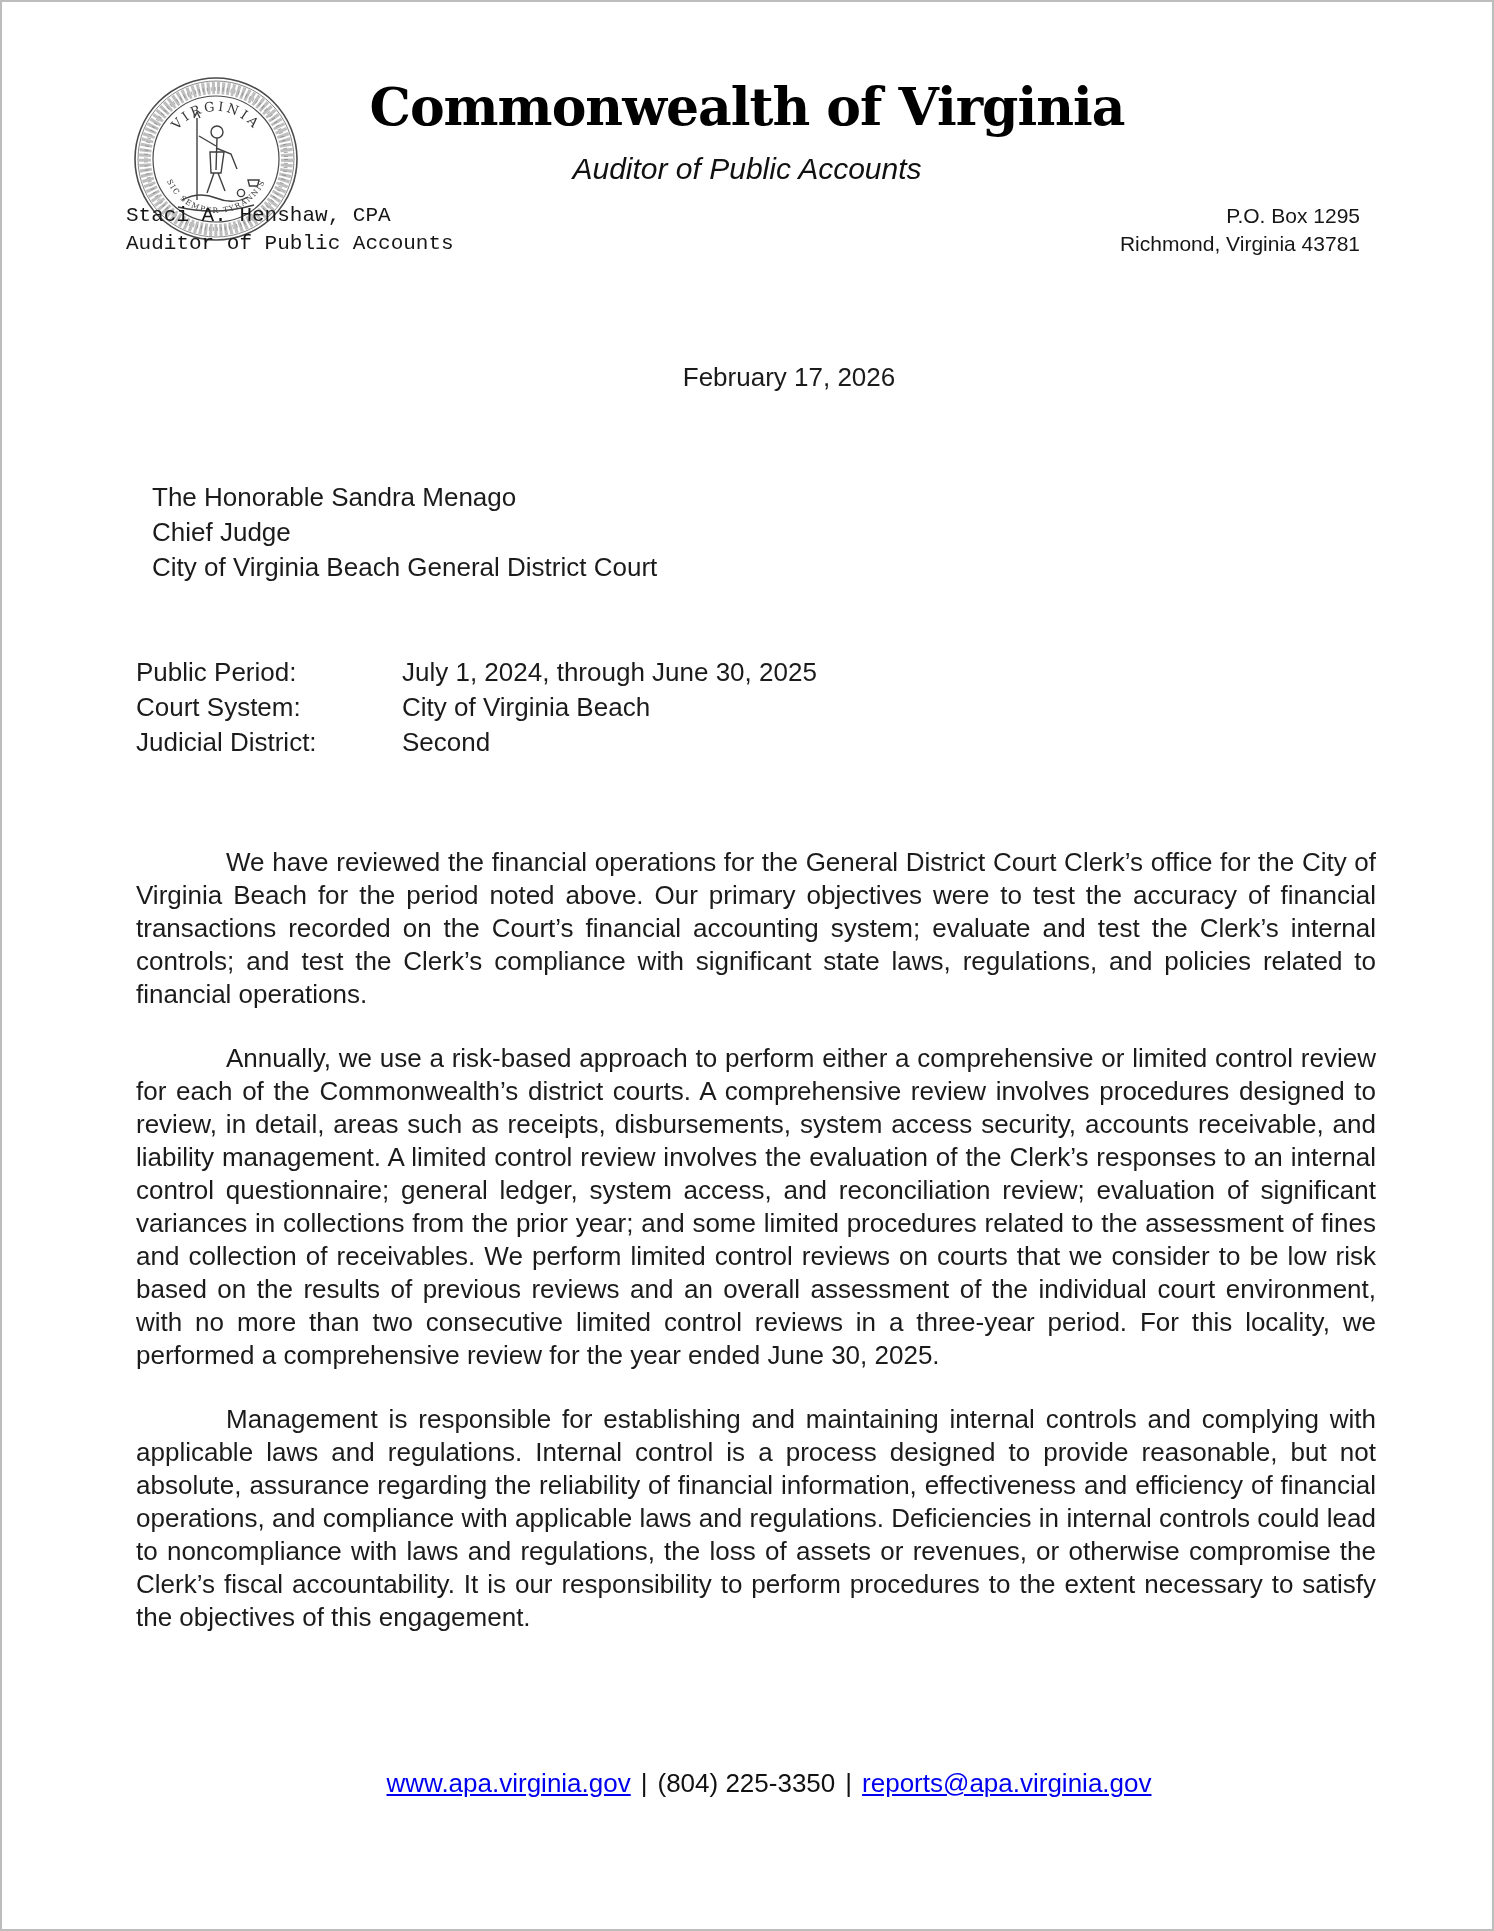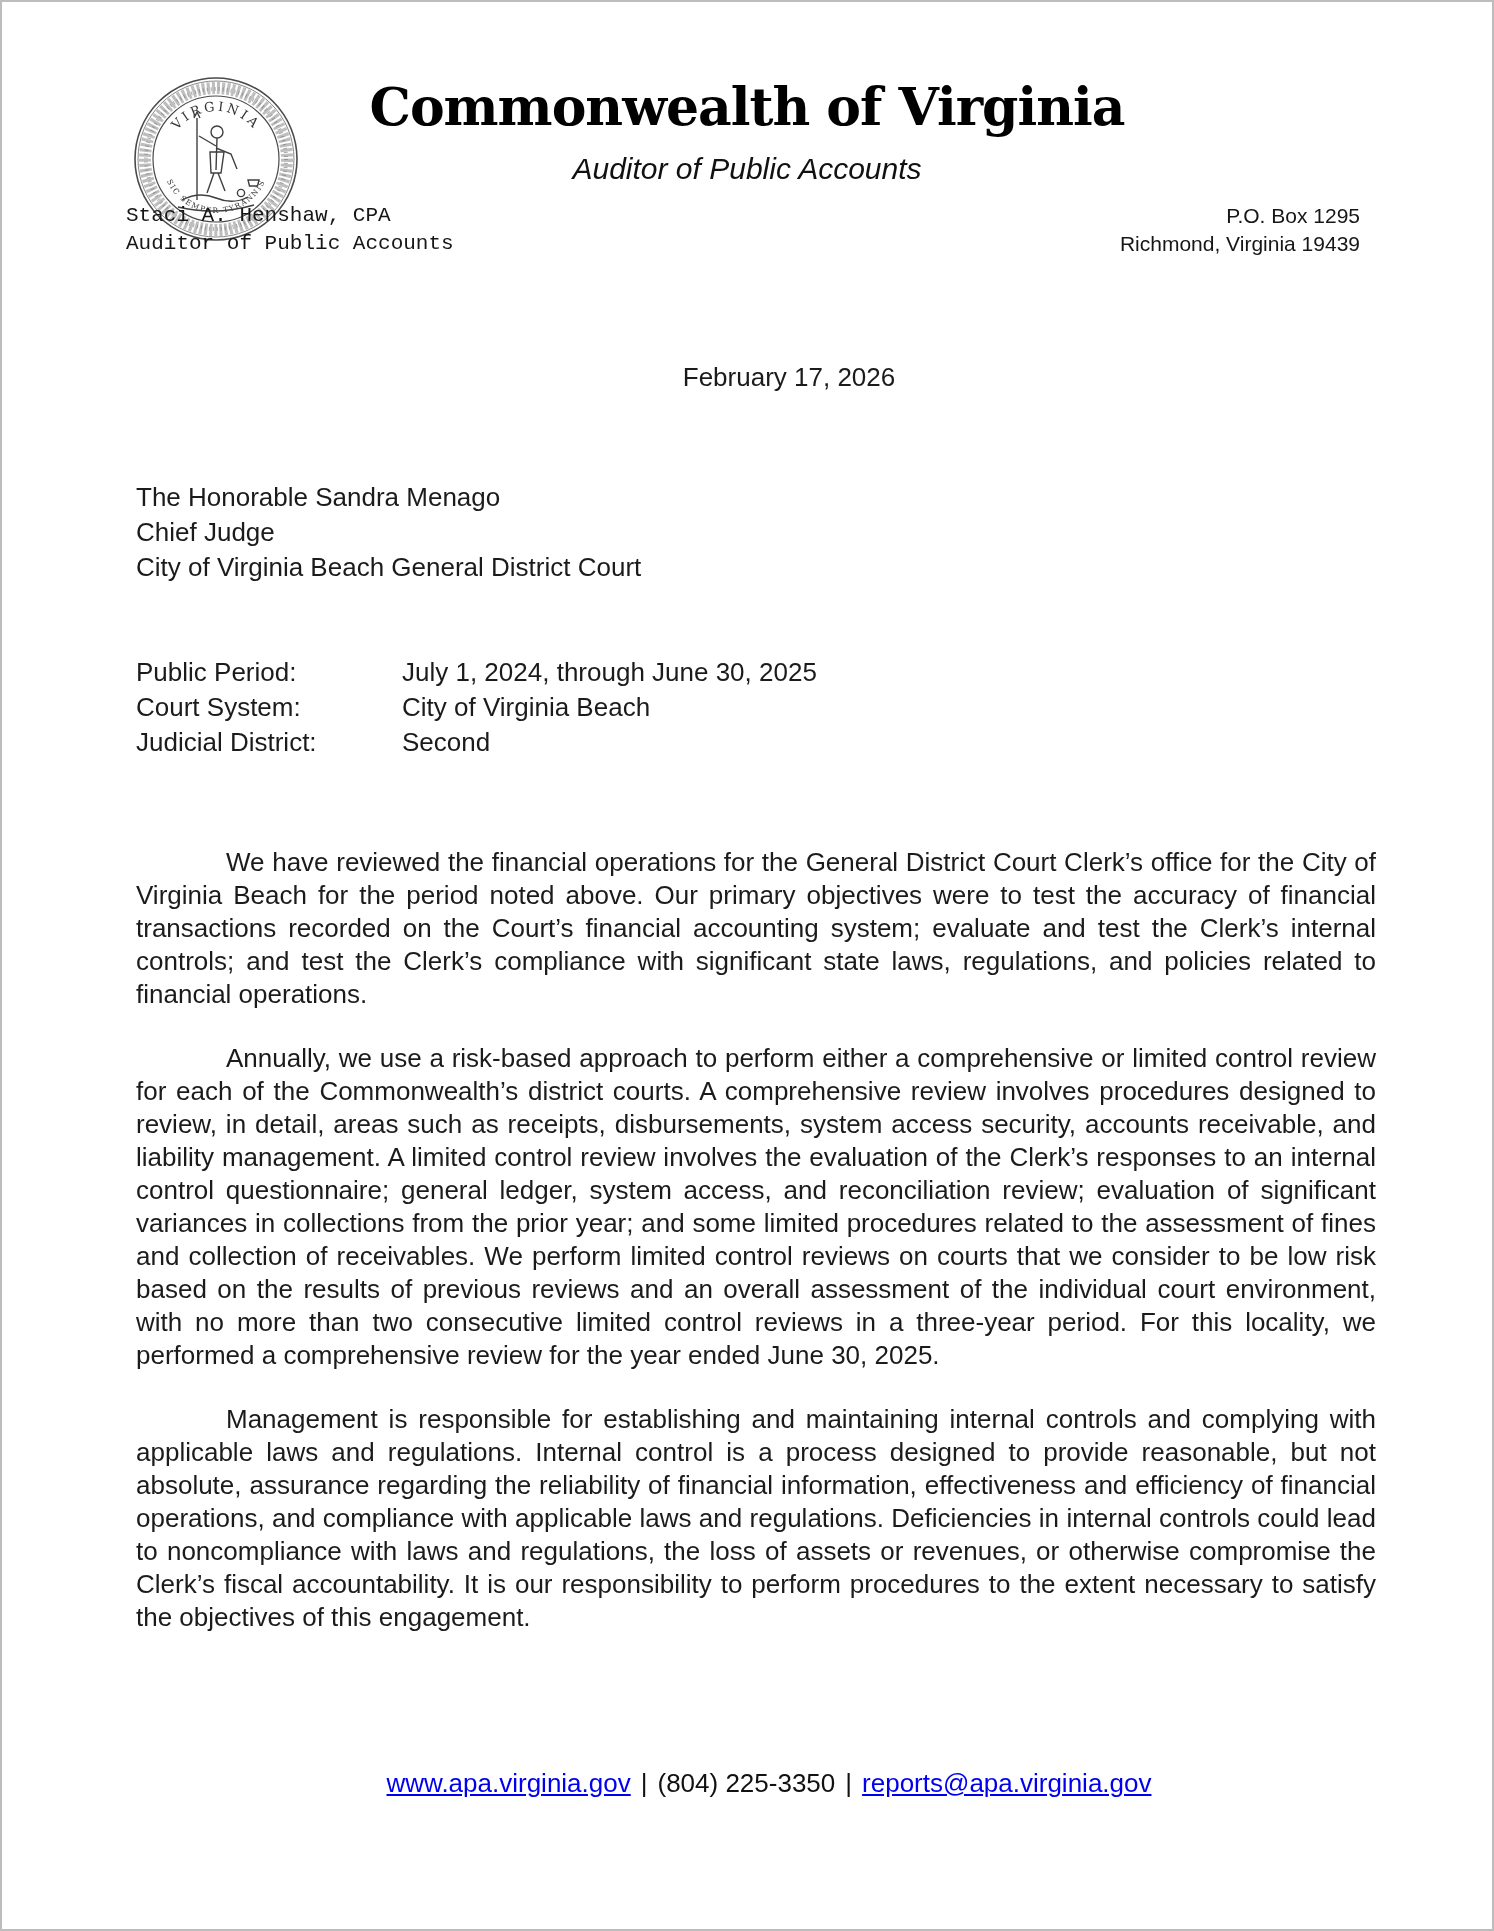--- a/index.html
+++ b/index.html
@@ -46,21 +46,21 @@
     padding-left: 84px; 
     font-size: 26px;
   }
 
   
   .body {
     position: absolute; left: 134px; top: 478px;
     width: 1240px;
     font-size: 26px;
   }
-  .addressee div { line-height: 35px; }
+  .addressee div { line-height: 35px; margin-left: 16px; }
   .review-info {
     margin-top: 70px;
     display: grid;
     grid-template-columns: 266px 1fr;
     line-height: 35px;
   }
   .paragraphs { margin-top: 86px; }
   .paragraphs p {
     margin: 0 0 31px 0;
     text-align: justify;
@@ -132,21 +132,21 @@
 
   <div class="lh-title">Commonwealth of Virginia</div>
   <div class="lh-subtitle">Auditor of Public Accounts</div>
 
   <div class="contact left">
     <div>Staci A. Henshaw, CPA</div>
     <div>Auditor of Public Accounts</div>
   </div>
   <div class="contact right">
     <div>P.O. Box 1295</div>
-    <div>Richmond, Virginia 19439</div>
+    <div>Richmond, Virginia 43781</div>
   </div>
 
   <div class="letter-date">February 17, 2026</div>
 
   <div class="body">
 
     <div class="addressee">
       <div>The Honorable Sandra Menago</div>
       <div>Chief Judge</div>
       <div>City of Virginia Beach General District Court</div>

